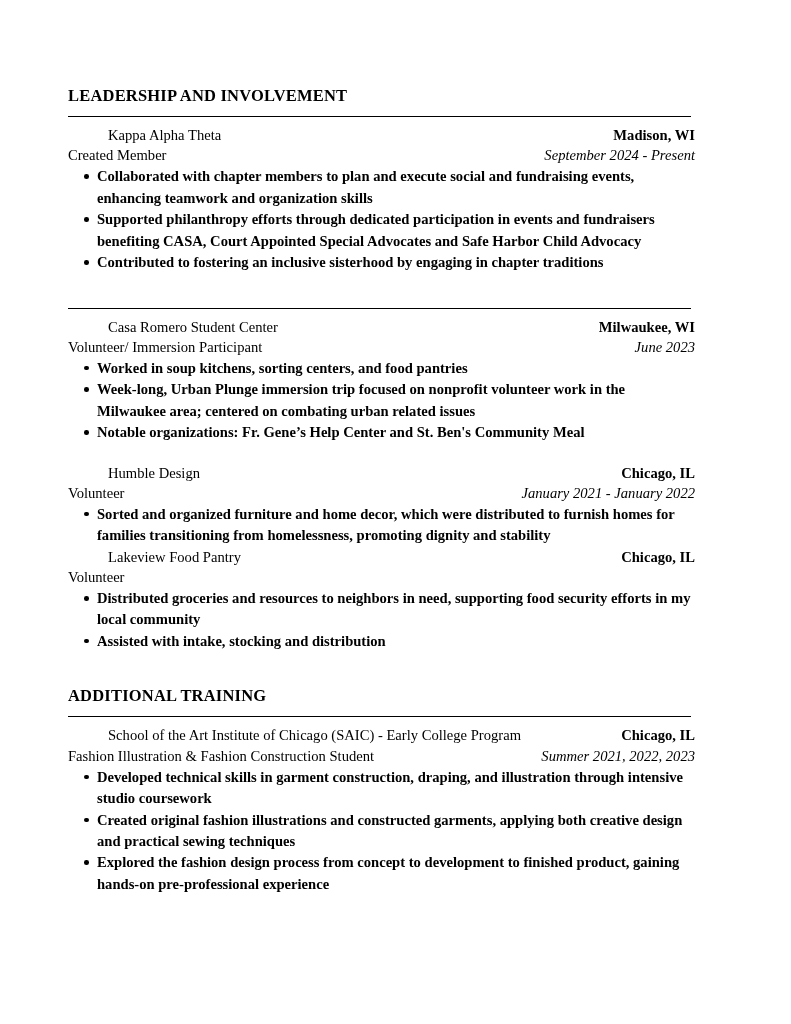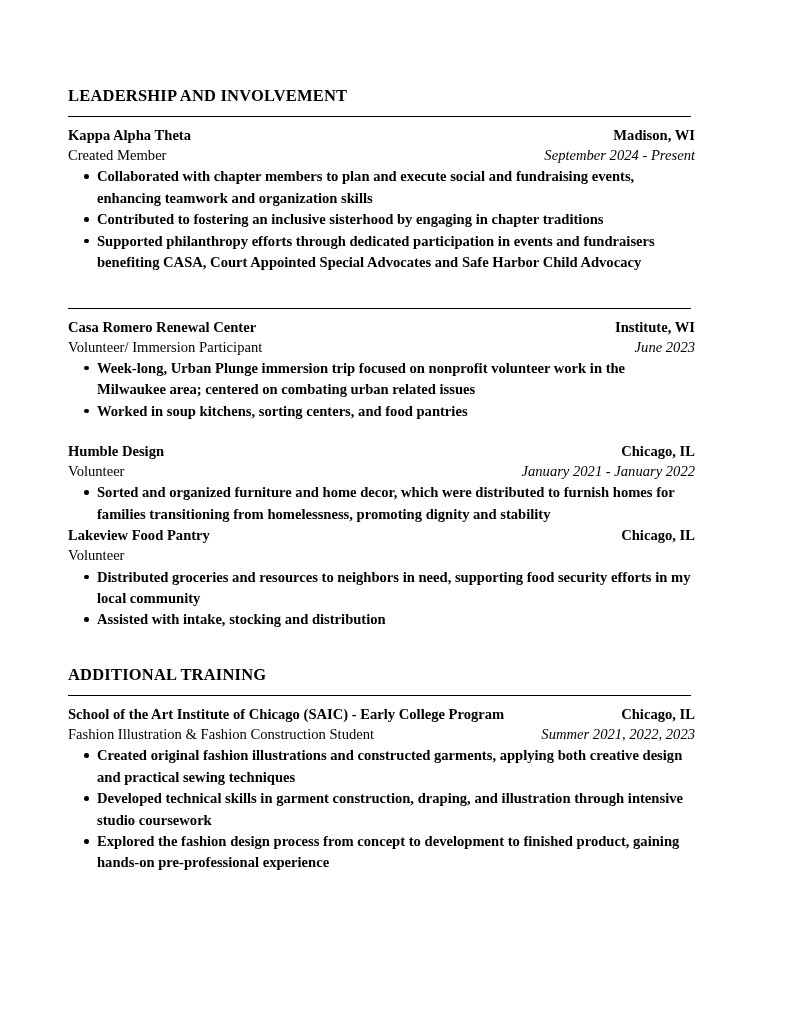--- a/index.html
+++ b/index.html
@@ -61,22 +61,23 @@
   }
   .entry-row {
     display: flex;
     justify-content: space-between;
     align-items: baseline;
     width: 627px;
     line-height: 1.38;
   }
   .org {
     font-size: 14.6px;
-    font-weight: bold;
-    white-space: nowrap;
+    font-weight: normal;
+    white-space: nowrap;
+    margin-left: 40px;
   }
   .location {
     font-size: 14.6px;
     font-weight: bold;
     white-space: nowrap;
     text-align: right;
     font-family: Liberation Serif, serif;
   }
   .role {
     font-size: 14.6px;
@@ -127,39 +128,40 @@
           <div class="entry-row">
             <span class="org">Kappa Alpha Theta</span>
             <span class="location">Madison, WI</span>
           </div>
           <div class="entry-row">
             <span class="role">Created Member</span>
             <span class="dates">September 2024 - Present</span>
           </div>
           <ul class="bullets">
             <li>Collaborated with chapter members to plan and execute social and fundraising events, enhancing teamwork and organization skills</li>
+            <li>Supported philanthropy efforts through dedicated participation in events and fundraisers benefiting CASA, Court Appointed Special Advocates and Safe Harbor Child Advocacy</li>
             <li>Contributed to fostering an inclusive sisterhood by engaging in chapter traditions</li>
-            <li>Supported philanthropy efforts through dedicated participation in events and fundraisers benefiting CASA, Court Appointed Special Advocates and Safe Harbor Child Advocacy</li>
           </ul>
         </div>
       </div>
       <div class="section">
         <hr class="section-rule">
         <div class="entry">
           <div class="entry-row">
-            <span class="org">Casa Romero Renewal Center</span>
-            <span class="location">Institute, WI</span>
+            <span class="org">Casa Romero Student Center</span>
+            <span class="location">Milwaukee, WI</span>
           </div>
           <div class="entry-row">
             <span class="role">Volunteer/ Immersion Participant</span>
             <span class="dates">June 2023</span>
           </div>
           <ul class="bullets">
+            <li>Worked in soup kitchens, sorting centers, and food pantries</li>
             <li>Week-long, Urban Plunge immersion trip focused on nonprofit volunteer work in the Milwaukee area; centered on combating urban related issues</li>
-            <li>Worked in soup kitchens, sorting centers, and food pantries</li>
+            <li>Notable organizations: Fr. Gene’s Help Center and St. Ben's Community Meal</li>
           </ul>
         </div>
         <div class="entry spaced">
           <div class="entry-row">
             <span class="org">Humble Design</span>
             <span class="location">Chicago, IL</span>
           </div>
           <div class="entry-row">
             <span class="role">Volunteer</span>
             <span class="dates">January 2021 - January 2022</span>
@@ -188,20 +190,20 @@
         <div class="entry">
           <div class="entry-row">
             <span class="org">School of the Art Institute of Chicago (SAIC) - Early College Program</span>
             <span class="location">Chicago, IL</span>
           </div>
           <div class="entry-row">
             <span class="role">Fashion Illustration &amp; Fashion Construction Student</span>
             <span class="dates">Summer 2021, 2022, 2023</span>
           </div>
           <ul class="bullets">
+            <li>Developed technical skills in garment construction, draping, and illustration through intensive studio coursework</li>
             <li>Created original fashion illustrations and constructed garments, applying both creative design and practical sewing techniques</li>
-            <li>Developed technical skills in garment construction, draping, and illustration through intensive studio coursework</li>
             <li>Explored the fashion design process from concept to development to finished product, gaining hands-on pre-professional experience</li>
           </ul>
         </div>
       </div>
     </div>
 </div>
 
 </body></html>

